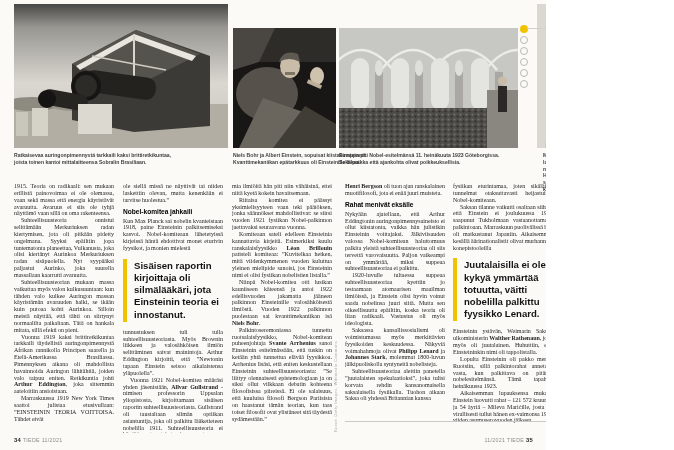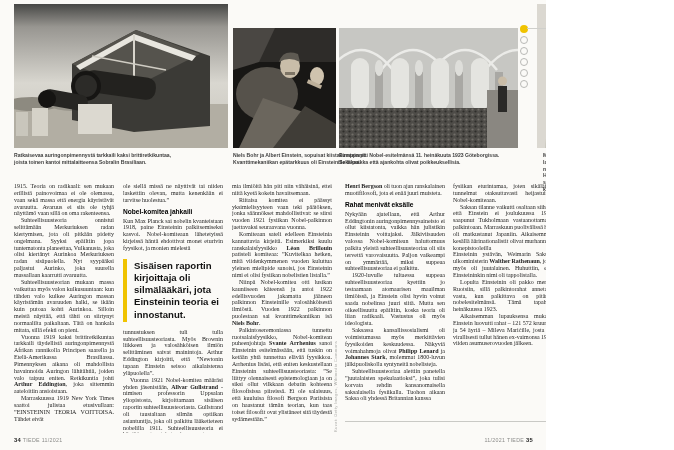--- a/index.html
+++ b/index.html
@@ -212,20 +212,21 @@
       <p><span class="bold-name">Henri Bergson</span><span> oli tuon ajan ranskalainen muotifilosofi, jota ei enää juuri muisteta.</span></p>
       <h4>Rahat menivät eksälle</h4>
       <p><span>Nykyään ajatellaan, että Arthur Eddingtonin auringonpimennysaineisto ei ollut kiistatonta, vaikka hän julistikin Einsteinin voittajaksi. Jälkiviisauden valossa Nobel-komitean haluttomuus palkita yleistä suhteellisuusteoriaa oli siis tervettä varovaisuutta. Paljon vaikeampi on ymmärtää, miksi suppeaa suhteellisuusteoriaa ei palkittu.</span></p>
       <p class="ind"><span>1920-luvulle tultaessa suppeaa suhteellisuusteoriaa kyettiin jo testaamaan atomaarisen maailman ilmiöissä, ja Einstein olisi hyvin voinut saada nobelinsa juuri siitä. Mutta sen oikeellisuutta epäiltiin, koska teoria oli liian radikaali. Vastustus oli myös ideologista.</span></p>
       <p class="ind"><span>Saksassa kansallissosialismi oli voimistumassa myös merkittävien fyysikoiden keskuudessa. Näkyviä voimahahmoja olivat </span><span class="bold-name">Philipp Lenard</span><span> ja </span><span class="bold-name">Johannes Stark</span><span>, molemmat 1800-luvun jälkipuoliskolla syntyneitä nobelisteja.</span></p>
       <p class="ind"><span>Suhteellisuusteoriaa alettiin panetella ”juutalaisten spekulaatioksi”, joka tulisi korvata rehdin kansanomaisella saksalaisella fysiikalla. Tuohon aikaan Saksa oli yhdessä Britannian kanssa</span></p>
     </div>
   <div class="column" style="left:453px;">
       <p><span>fysiikan eturintamaa, joten sikäläiset tunnelmat otaksuttavasti heijastuivat Nobel-komiteaan.</span></p>
       <p class="ind"><span>Saksan tilanne vaikutti osaltaan siihen, että Einstein ei joulukuussa 1922 saapunut Tukholmaan vastaanottamaan palkintoaan. Marraskuun puolivälissä hän oli matkustanut Japaniin. Aikaisemmin kesällä äärinationalistit olivat murhanneet konepistooleilla</span></p>
+      <div class="pullquote">Juutalaisilla ei ole kykyä ymmärtää totuutta, väitti nobelilla palkittu fyysikko Lenard.</div>
       <p><span>Einsteinin ystävän, Weimarin Saksan ulkoministerin </span><span class="bold-name">Walther Rathenaun</span><span>, joka myös oli juutalainen. Huhuttiin, että Einsteininkin nimi oli tappolistalla.</span></p>
       <p class="ind"><span>Lopulta Einsteinin oli pakko mennä Ruotsiin, sillä palkintorahat annetaan vasta, kun palkittava on pitänyt nobelesitelmänsä. Tämä tapahtui heinäkuussa 1923.</span></p>
       <p class="ind"><span>Aikaisemman lupauksensa mukaan Einstein luovutti rahat – 121 572 kruunua ja 54 äyriä – Mileva Marićille, josta oli virallisesti tullut hänen ex-vaimonsa 1919 viiden asumuserovuoden jälkeen.</span></p>
     </div>
   <div class="column" style="left:561px;">
       <p><span>Rahat oli tarkoitettu heidän kahden poikansa elättämiseen.</span></p>
       <p class="ind"><span>Saksassa juutalaisviha voimistui. Kun </span><span class="bold-name">Johannes Stark</span><span> valittiin keväällä 1934 merkittävän tutkimusviraston johtoon, </span><span class="bold-name">Philipp Lenard</span><span> onnitteli häntä natsipuolueen lehdessä toteamalla, että nyt ”suhteellisuus-juutalaisten” haamu oli kadonnut ja ”vieraat elementit ovat jo vapaaehtoisesti jättämässä yliopistot ja jopa koko maan”. Lenard puolestaan julkaisi 1936 neliosaisen opuksen Deutsche Physik, jonka esipuheessa hän kirjoittaa, että päinvastoin kuin arjalaisilla kollegoillaan, juutalaisilla ei ylipäätään ole kykyä ymmärtää totuutta.</span></p>
       <p class="ind"><span>Einstein oli lähtenyt perheineen Yhdysvaltoihin syyskuussa 1933.</span></p>
       <h4>Miksi vain yksi nobel?</h4>
       <p><span>Einstein ei saanut nobeliaan suhteellisuusteoriasta, mutta olisiko hänet voitu palkita siitä myöhemmin? Mikään ei estä antamasta nobelia toistamiseen samalle henkilölle. Amerikkalainen </span><span class="bold-name">John Bardeen</span><span> sai 1956 fysiikan nobelin transistorin keksimisestä, ja kaksitoista vuotta myöhemmin hänet palkittiin uudelleen, tällä kertaa suprajohtavuuden teoriasta. Miksei siis Einsteinia?</span></p>

